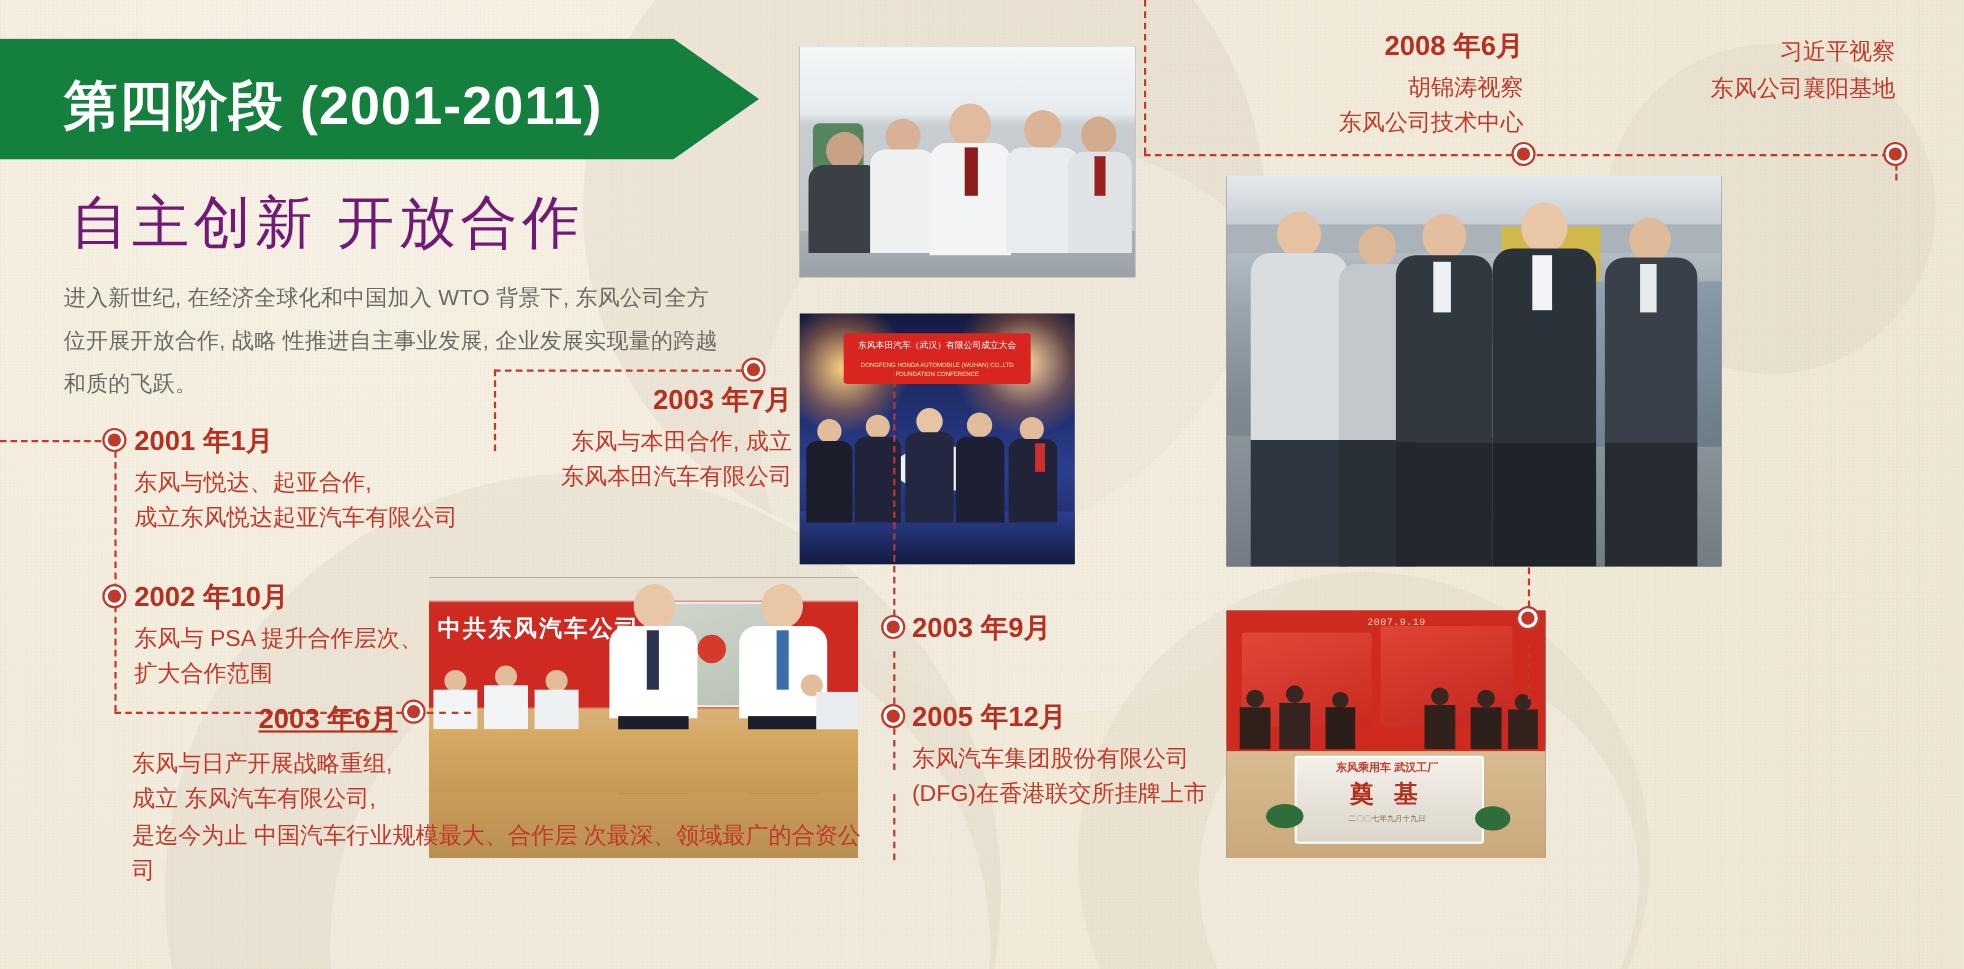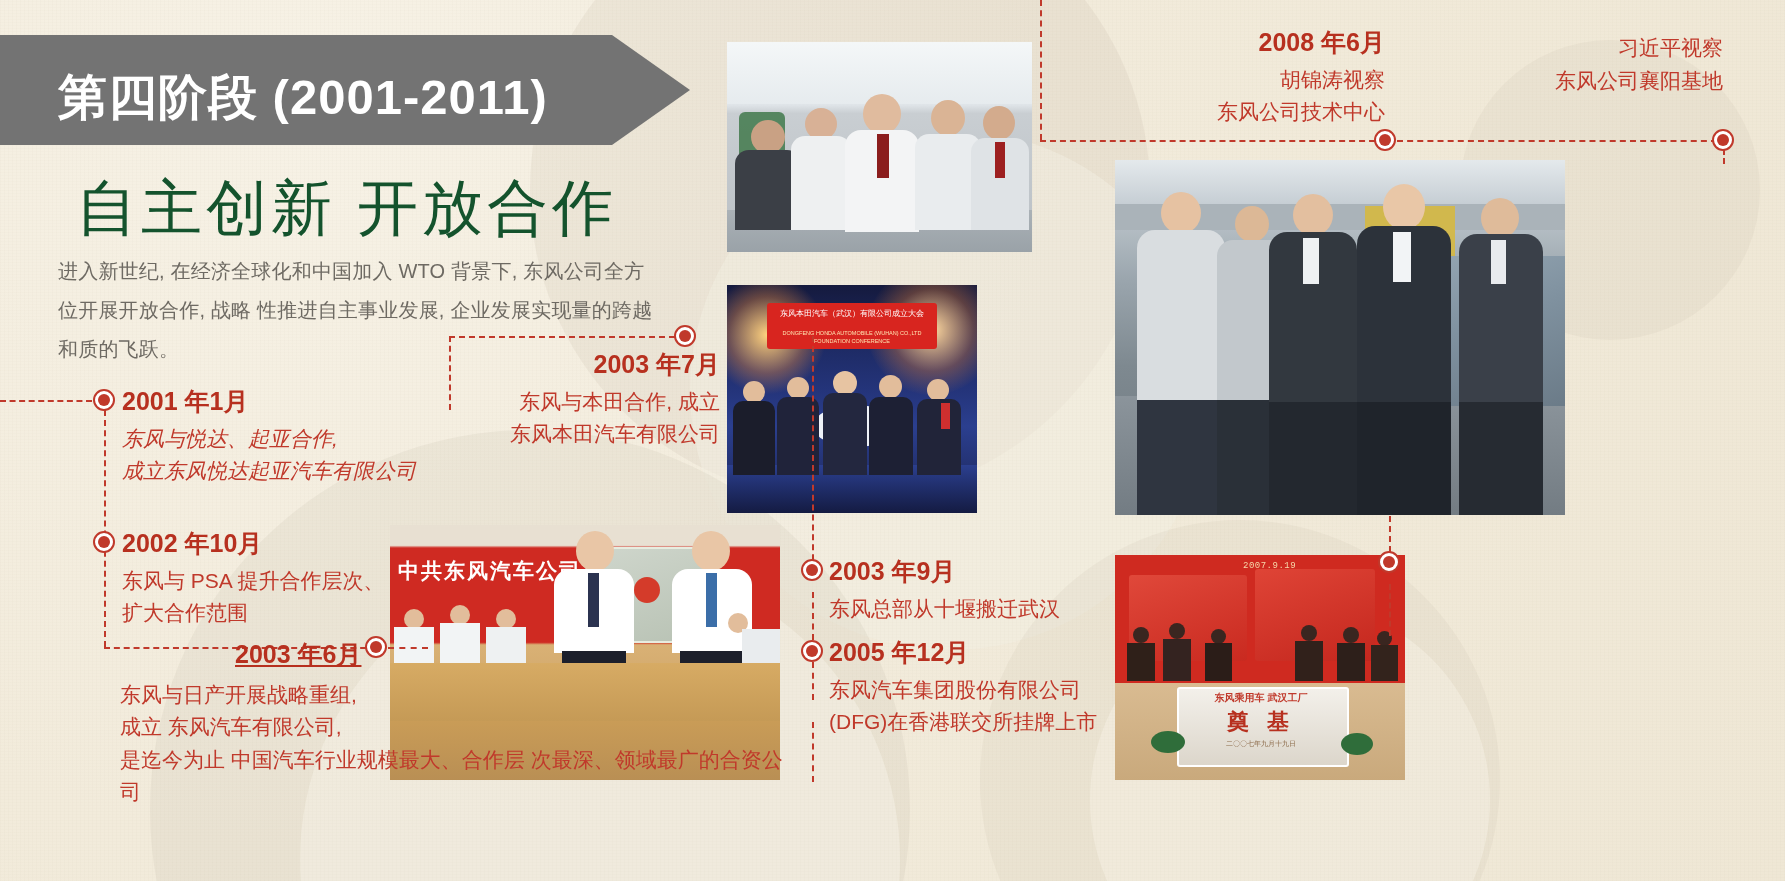--- a/index.html
+++ b/index.html
@@ -29,32 +29,32 @@
   .wm2{width:520px;height:520px;left:690px;top:130px;background:rgba(243,238,226,.55);}
   .wm3{width:760px;height:760px;left:150px;top:430px;background:rgba(176,166,146,.12);}
   .wm4{width:600px;height:600px;left:300px;top:560px;background:rgba(245,240,228,.6);}
   .wm5{width:520px;height:520px;left:980px;top:520px;background:rgba(176,166,146,.10);}
   .wm6{width:400px;height:400px;left:1090px;top:600px;background:rgba(245,240,228,.55);}
   .wm7{width:300px;height:300px;left:1460px;top:40px;background:rgba(176,166,146,.10);}
 
   
   .banner{
     position:absolute;left:0;top:35px;width:690px;height:124px;
-    background:#737373;
+    background:#15803d;
     clip-path:polygon(0 0, 612px 0, 690px 55px, 612px 110px, 0 110px);
     display:flex;align-items:center;
   }
   .banner-title{
     color:#ffffff;font-size:49px;font-weight:bold;letter-spacing:1px;
     margin-left:58px;white-space:nowrap;line-height:1;
   }
 
   .subtitle{
-    position:absolute;left:76px;top:168px;
-    color:#14532d;font-size:61px;letter-spacing:4px;white-space:nowrap;
+    position:absolute;left:64px;top:168px;
+    color:#701a75;font-size:52px;letter-spacing:4px;white-space:nowrap;
   }
   .lede{
     position:absolute;left:58px;top:252px;width:600px;
     color:#6e6a63;font-size:20px;line-height:1.95;letter-spacing:.2px;
   }
 
   
   .marker{
     position:absolute;width:22px;height:22px;border-radius:50%;
     background:#ffffff;border:2px solid #c0392b;
@@ -288,21 +288,21 @@
   <div class="marker" style="left:365px;top:636px;"></div>
   <div class="marker" style="left:674px;top:325px;"></div>
   <div class="marker" style="left:801px;top:559px;"></div>
   <div class="marker" style="left:801px;top:640px;"></div>
   <div class="marker" style="left:1378px;top:551px;"></div>
   <div class="marker" style="left:1374px;top:129px;"></div>
   <div class="marker" style="left:1712px;top:129px;"></div>
 
   <div class="ev" style="left:122px;top:387px;">
     <div class="date">2001 年1月</div>
-    <div class="desc" style="margin-top:7px;font-style:italic;">东风与悦达、起亚合作,
+    <div class="desc" style="margin-top:7px;">东风与悦达、起亚合作,
 成立东风悦达起亚汽车有限公司</div>
   </div>
 
   <div class="ev" style="left:122px;top:529px;">
     <div class="date">2002 年10月</div>
     <div class="desc" style="margin-top:7px;">东风与 PSA 提升合作层次、
 扩大合作范围</div>
   </div>
 
   <div class="ev" style="left:120px;top:640px;width:680px;">
@@ -313,21 +313,20 @@
   </div>
 
   <div class="ev right-align" style="left:420px;top:350px;width:300px;">
     <div class="date">2003 年7月</div>
     <div class="desc" style="margin-top:7px;">东风与本田合作, 成立
 东风本田汽车有限公司</div>
   </div>
 
   <div class="ev" style="left:829px;top:557px;">
     <div class="date">2003 年9月</div>
-    <div class="desc" style="margin-top:7px;">东风总部从十堰搬迁武汉</div>
   </div>
 
   <div class="ev" style="left:829px;top:638px;">
     <div class="date">2005 年12月</div>
     <div class="desc" style="margin-top:7px;">东风汽车集团股份有限公司
 (DFG)在香港联交所挂牌上市</div>
   </div>
 
 
   <div class="ev right-align" style="left:1025px;top:28px;width:360px;">

